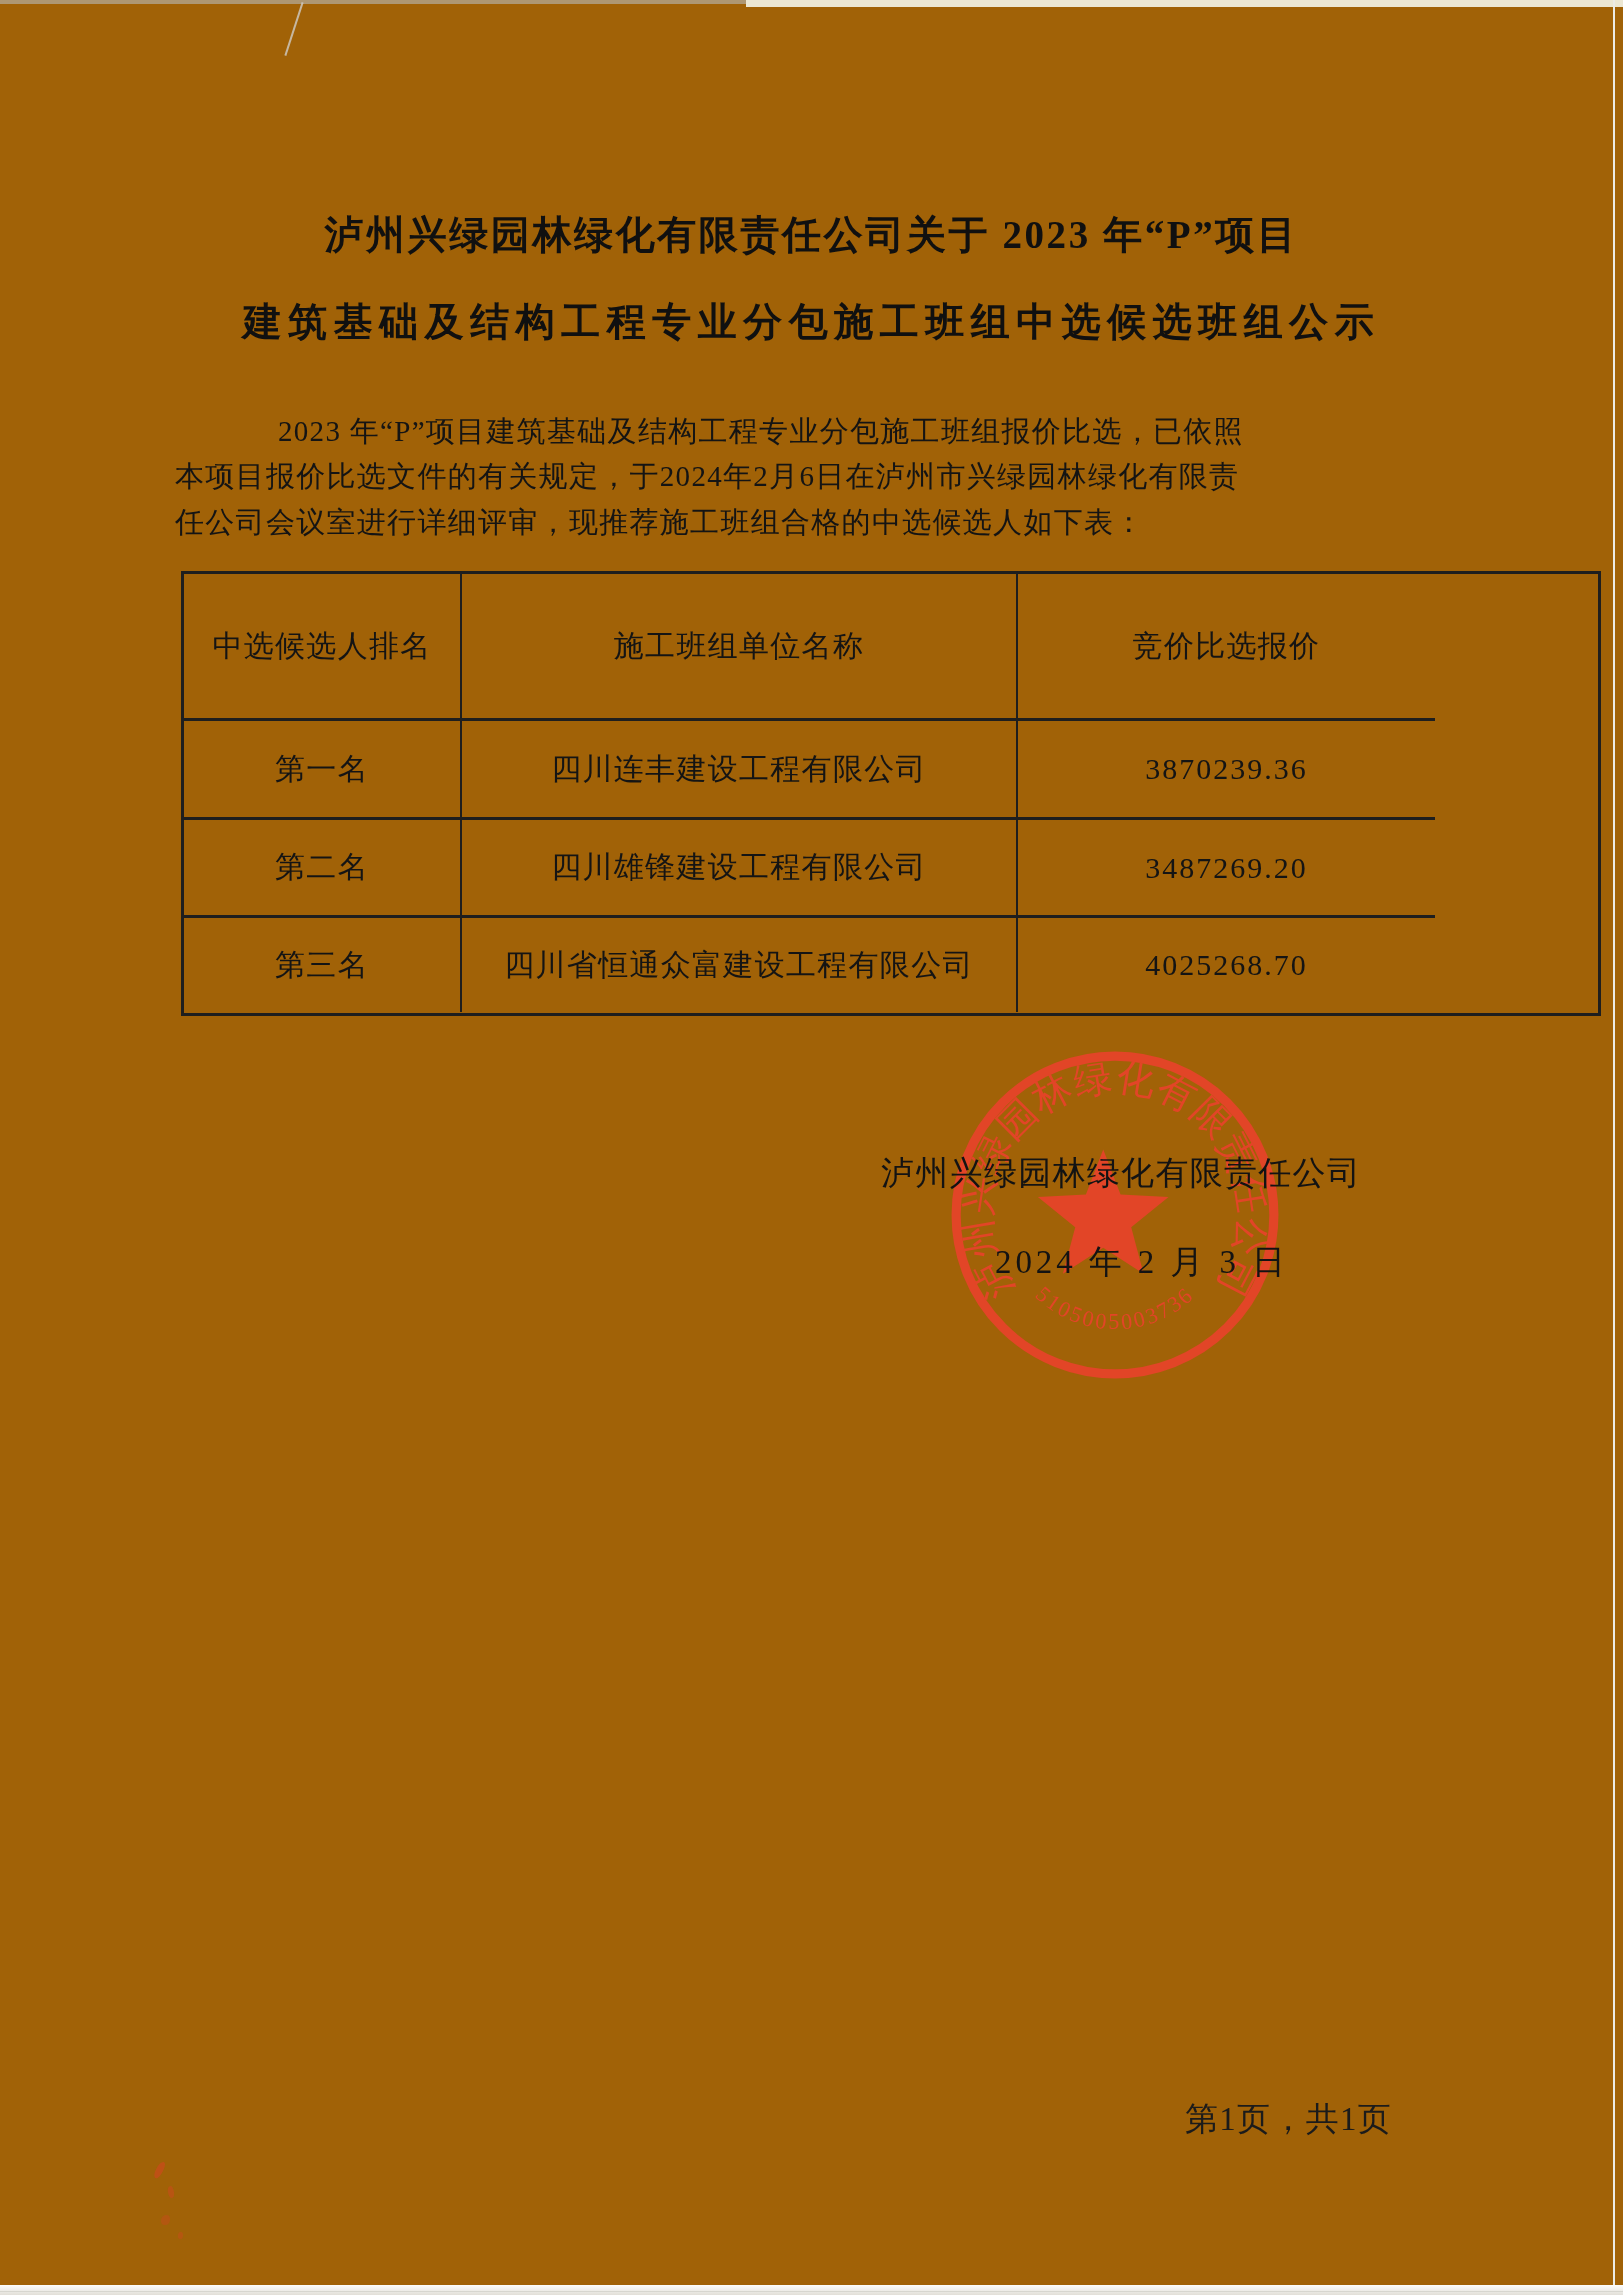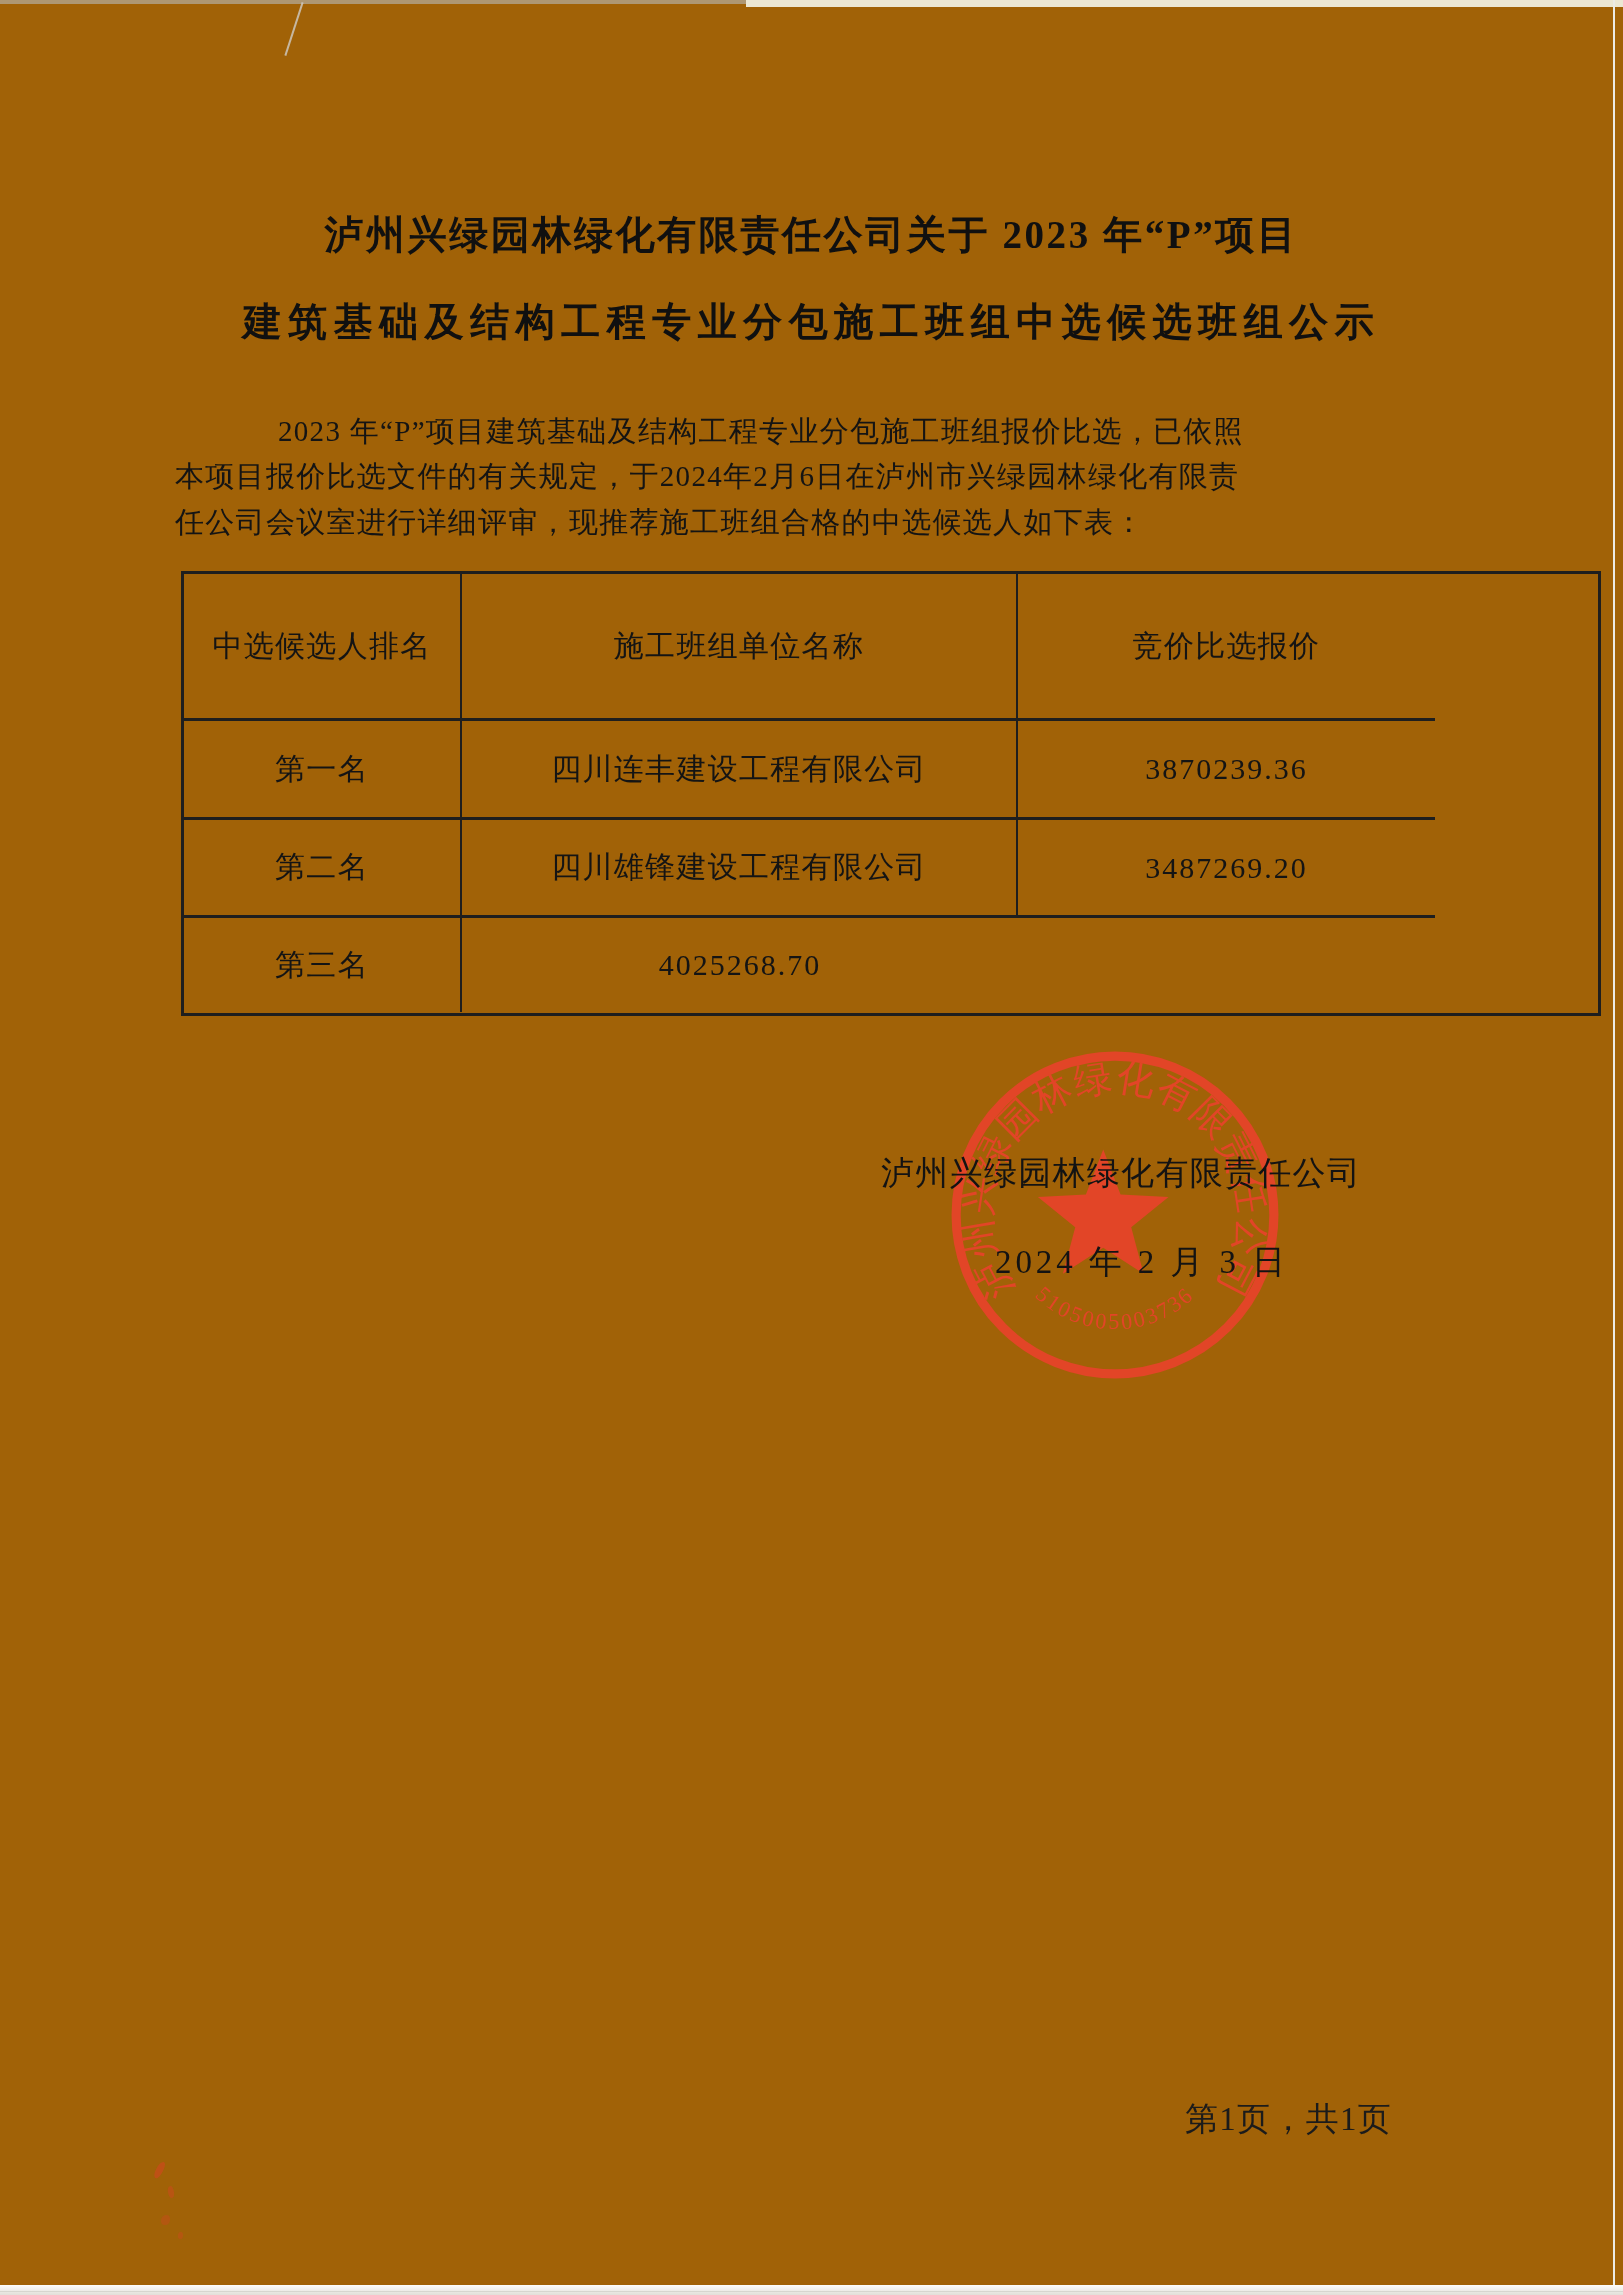--- a/index.html
+++ b/index.html
@@ -95,20 +95,21 @@
 
     <div class="cell">第一名</div>
     <div class="cell">四川连丰建设工程有限公司</div>
     <div class="cell lastcol num">3870239.36</div>
 
     <div class="cell">第二名</div>
     <div class="cell">四川雄锋建设工程有限公司</div>
     <div class="cell lastcol num">3487269.20</div>
 
     <div class="cell lastrow">第三名</div>
+    <div class="cell lastrow">四川省恒通众富建设工程有限公司</div>
     <div class="cell lastrow lastcol num">4025268.70</div>
   </div>
 
   <svg class="stamp" viewBox="0 0 520 520">
     <defs>
       <path id="ringTextPath" d="M 114.5 382.2 A 190 190 0 1 1 405.5 382.2" fill="none"></path>
       <path id="serialPath" d="M 116.7 360.4 A 175 175 0 0 0 403.3 360.4" fill="none"></path>
     </defs>
     <circle cx="260" cy="260" r="243" fill="none" stroke-width="14" stroke="#e7432a"></circle>
     <polygon points="242,160 268.5,228.6 341.9,232.6 284.8,278.9 303.7,349.9 242,310 180.3,349.9 199.2,278.9 142.1,232.6 215.5,228.6" fill="#e7432a"></polygon>

